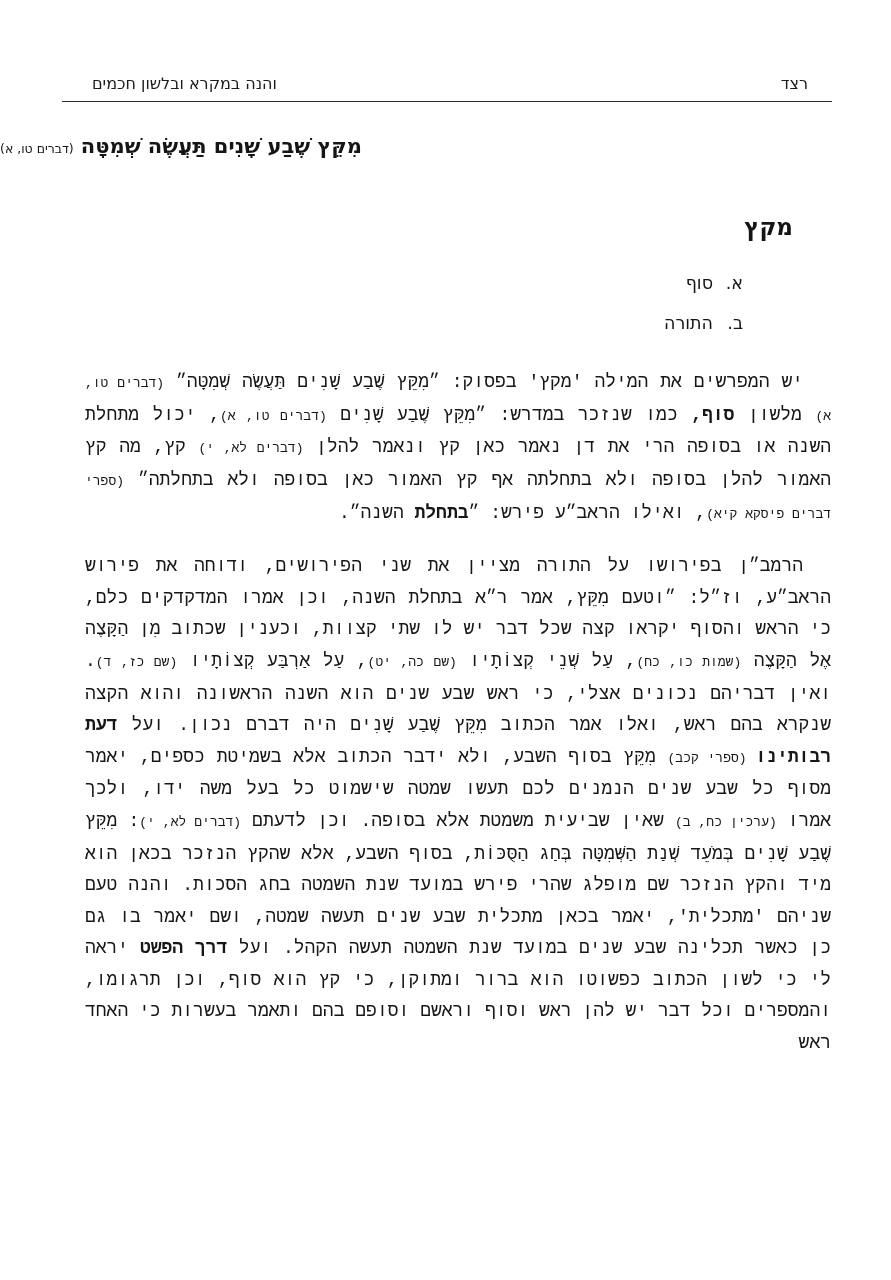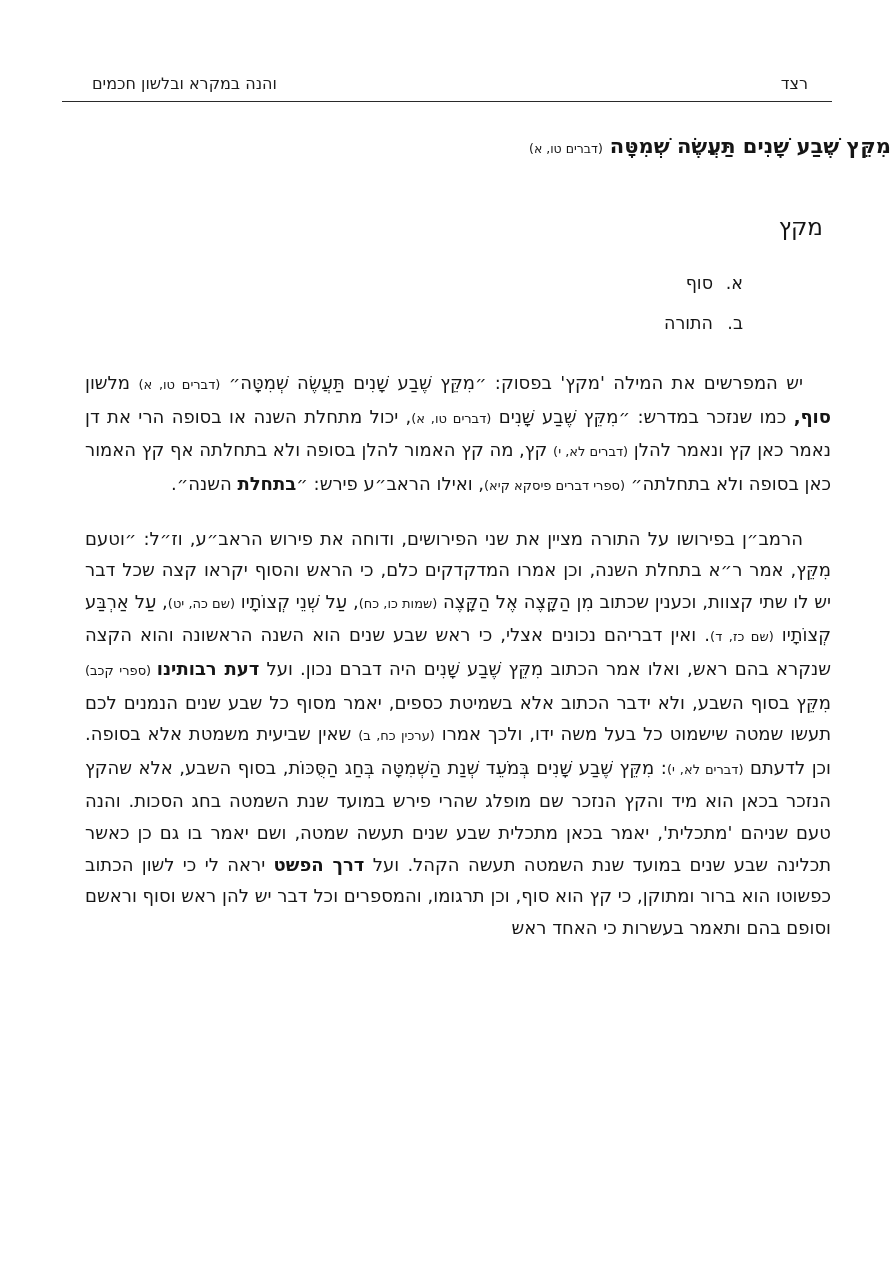--- a/index.html
+++ b/index.html
@@ -19,56 +19,57 @@
     display: flex;
     justify-content: space-between;
     align-items: flex-end;
     margin: 0 59px 0 62px;
     padding: 74px 24px 8px 30px;
     border-bottom: 1.6px solid #2a2a2a;
     font-size: 16px;
     color: #1c1c1c;
   }
   .verse-title {
-    text-align: right;
+    text-align: left;
     margin-top: 28px;
     line-height: 1.6;
   }
   .verse-text {
     font-size: 21px;
     font-weight: bold;
   }
   .verse-ref {
     font-size: 12.5px;
     font-weight: normal;
     margin-right: 7px;
   }
   .entry-word {
-    margin: 50px 68px 0 0;
+    margin: 50px 98px 0 0;
     font-size: 23px;
-    font-weight: normal;
+    font-weight: bold;
     line-height: 1.2;
   }
   .meanings {
     list-style: none;
     margin: 30px 148px 0 0;
     font-size: 17.5px;
   }
   .meanings li {
     display: flex;
     align-items: baseline;
     margin-bottom: 15px;
     line-height: 25px;
   }
   .meanings .marker {
     min-width: 18px;
     margin-left: 12px;
   }
   .body-text {
     margin: 31px 60px 2px 85px;
+    font-family: Liberation Mono, monospace;
   }
   .para {
     font-size: 18px;
     line-height: 31.6px;
     text-align: justify;
     text-indent: 28px;
     margin-bottom: 21px;
     color: #161616;
   }
   .run-bold { font-weight: bold; }

